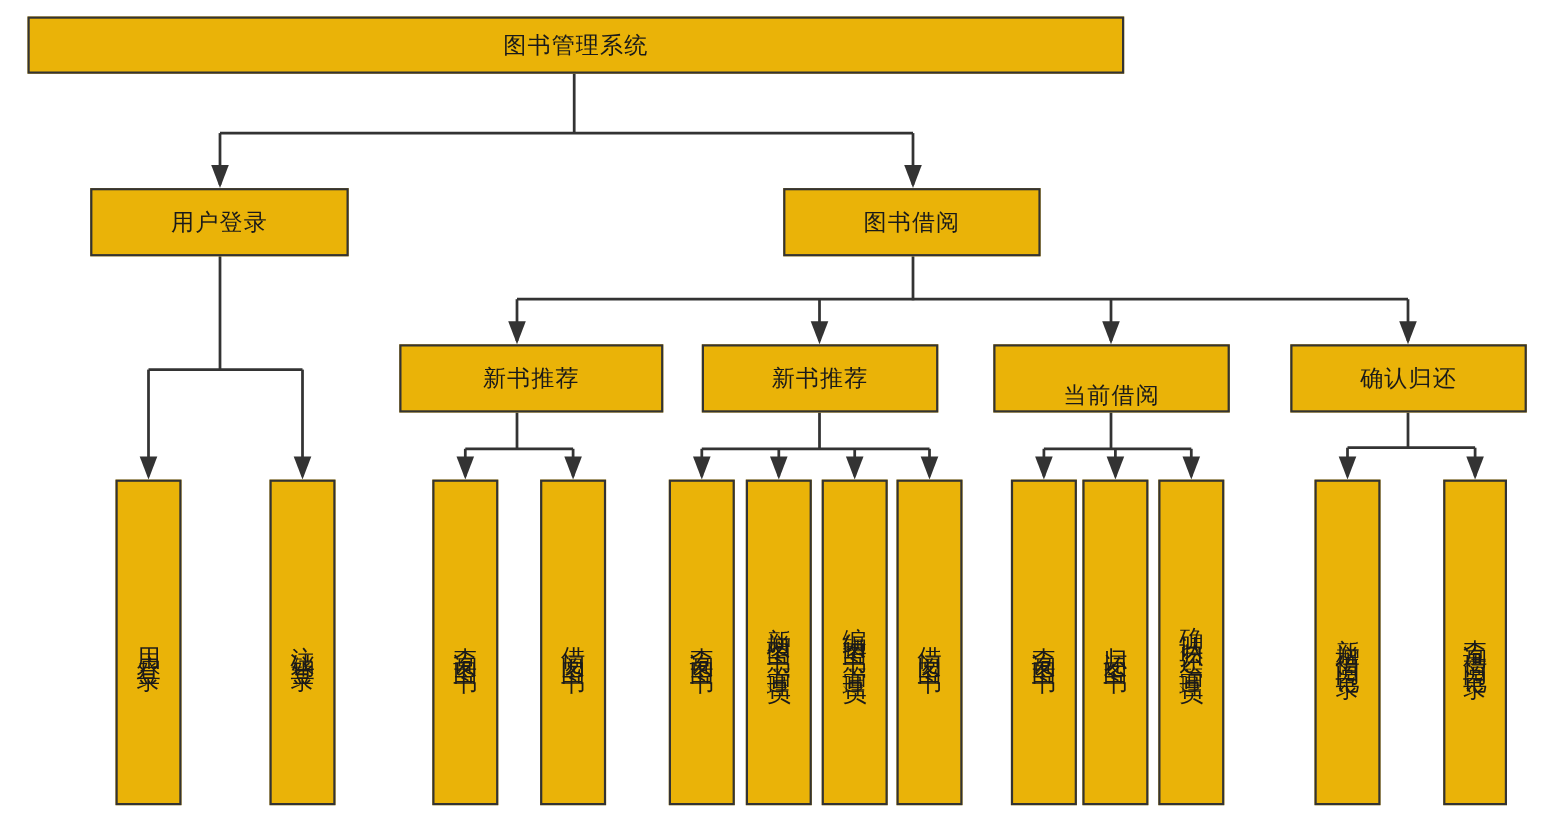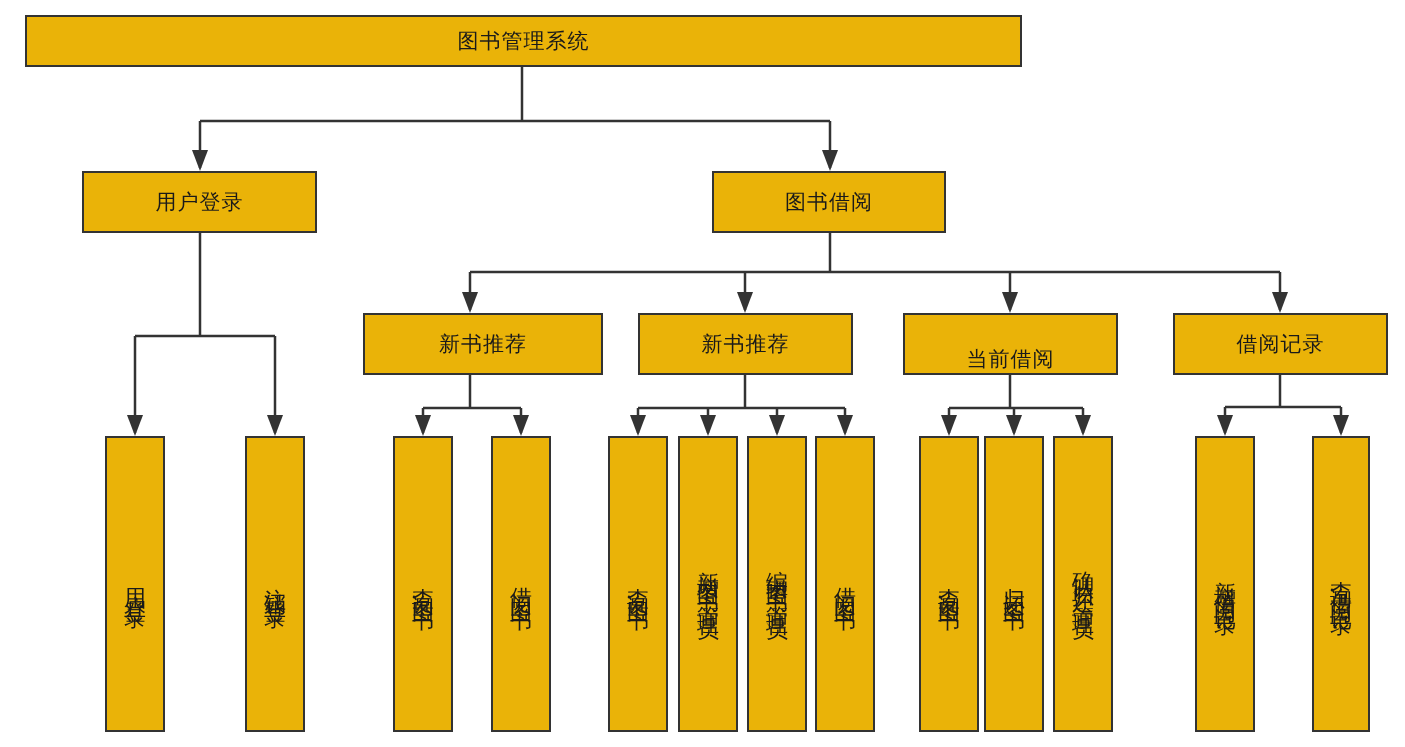--- a/index.html
+++ b/index.html
@@ -141,21 +141,21 @@
   <div class="node h" style="left:363px; top:313px; width:240px; height:62px;">
     <span>新书推荐</span>
   </div>
   <div class="node h" style="left:638px; top:313px; width:215px; height:62px;">
     <span>新书推荐</span>
   </div>
   <div class="node h" style="left:903px; top:313px; width:215px; height:62px;align-items:flex-end;">
     <span>当前借阅</span>
   </div>
   <div class="node h" style="left:1173px; top:313px; width:215px; height:62px;">
-    <span>借阅记录</span>
+    <span>确认归还</span>
   </div>
 
   <div class="node v" style="left:105px; top:436px; width:60px; height:296px;">
     <span class="vtext">用户登录</span>
   </div>
   <div class="node v" style="left:245px; top:436px; width:60px; height:296px;">
     <span class="vtext">注销登录</span>
   </div>
 
   <div class="node v" style="left:393px; top:436px; width:60px; height:296px;">

